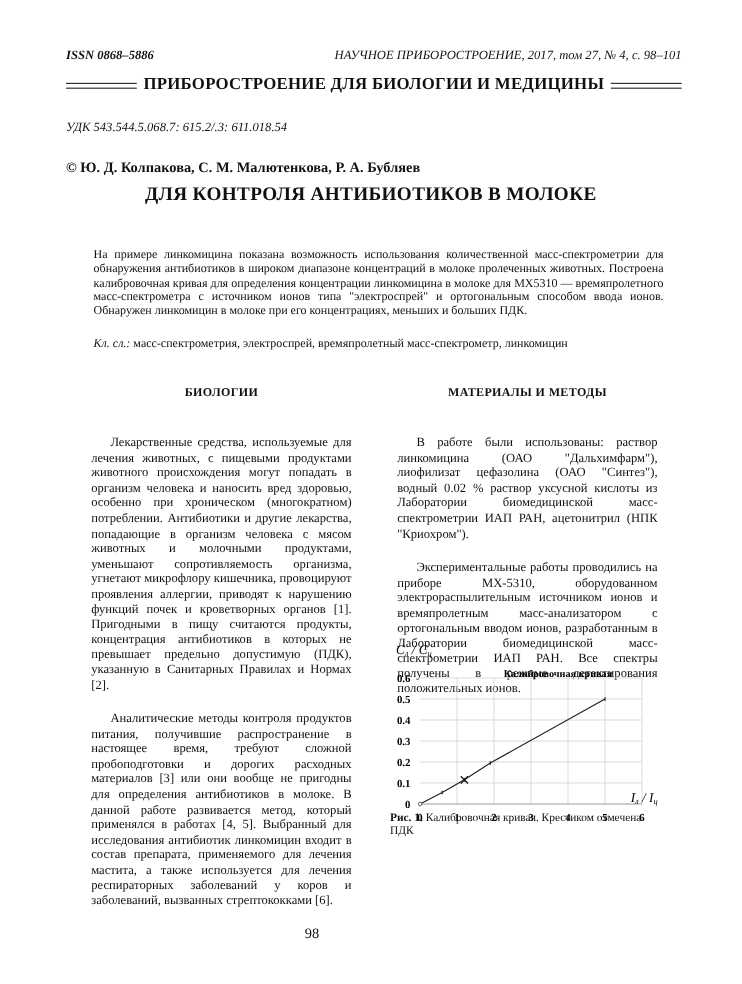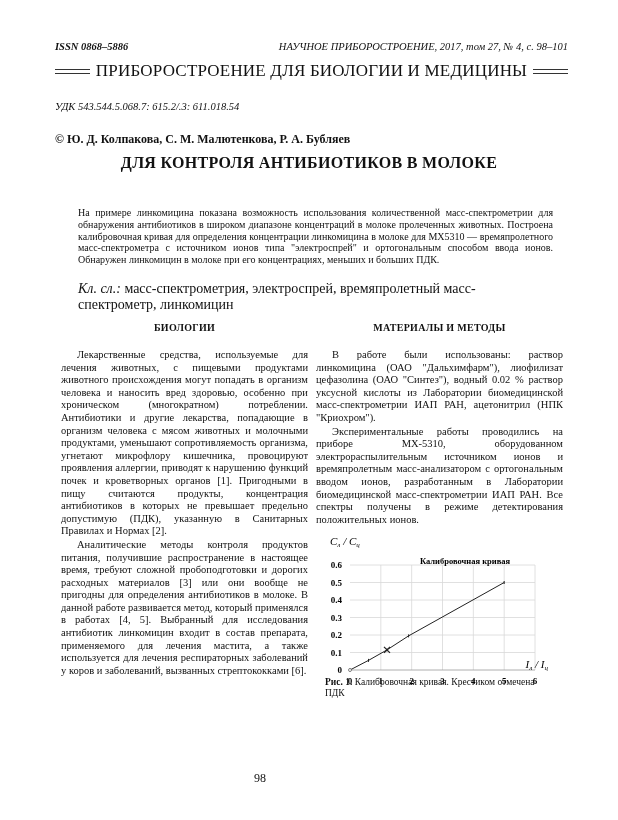--- a/index.html
+++ b/index.html
@@ -2,29 +2,29 @@
 <html><head>
 <meta charset="utf-8">
 <style>
   html, body { margin:0; padding:0; background:#fff; }
   body { width:618px; height:820px; position:relative; overflow:hidden; font-family:"Liberation Serif", serif; color:#111; }
   .abs { position:absolute; }
   .hdr-left { left:55px; top:41px; font-size:10.5px; font-style:italic;font-weight:bold; }
   .hdr-right { right:50px; top:41px; font-size:10.5px; font-style:italic; }
   .section-banner { left:55px; top:63px; width:513px; height:16px; display:flex; align-items:center; }
   .dbl-line { flex:1; height:3px; border-top:1px solid #333; border-bottom:1px solid #333; }
-  .banner-text { font-weight:normal; font-size:17px; padding:0 6px; white-space:nowrap; letter-spacing:0.2px; }
+  .banner-text { font-weight:bold; font-size:14px; padding:0 6px; white-space:nowrap; letter-spacing:0.2px; }
   .udk { left:55px; top:101px; font-size:10.5px; font-style:italic; }
   .authors { left:55px; top:132px; font-size:12px; font-weight:bold; }
   .title { left:0; width:618px; top:154px; text-align:center; font-weight:bold; font-size:16px; line-height:18px; letter-spacing:0.3px; }
   .abstract { left:78px; width:475px; top:207px; font-size:10px; line-height:11.8px; text-align:justify; }
-  .keywords { left:78px; width:475px; top:281px; font-size:14px; }
+  .keywords { left:78px; width:475px; top:281px; font-size:10px; }
   .keywords .kl { font-style:italic; }
   .col { font-size:10.5px; line-height:12.6px; text-align:justify; }
-  .col p { margin:1px; text-indent:16px; }
+  .col p { margin:16px; text-indent:16px; }
   .col-left { left:60px; width:249px; top:348px; }
   .col-right { left:315px; width:249px; top:348px; }
   .sec-head { font-weight:bold; font-size:10px; text-align:center; letter-spacing:0.3px; }
   .sh-left { left:60px; width:249px; top:322px; }
   .sh-right { left:315px; width:249px; top:322px; }
   .chart-wrap { left:320px; top:528px; width:230px; height:160px; }
   .caption { left:325px; width:230px; top:677px; font-size:9.5px; line-height:11px; }
   .caption b { font-weight:bold; }
   .page-num { left:0; width:520px; top:771px; text-align:center; font-size:12px; }
   svg text { font-family:"Liberation Serif", serif; }

